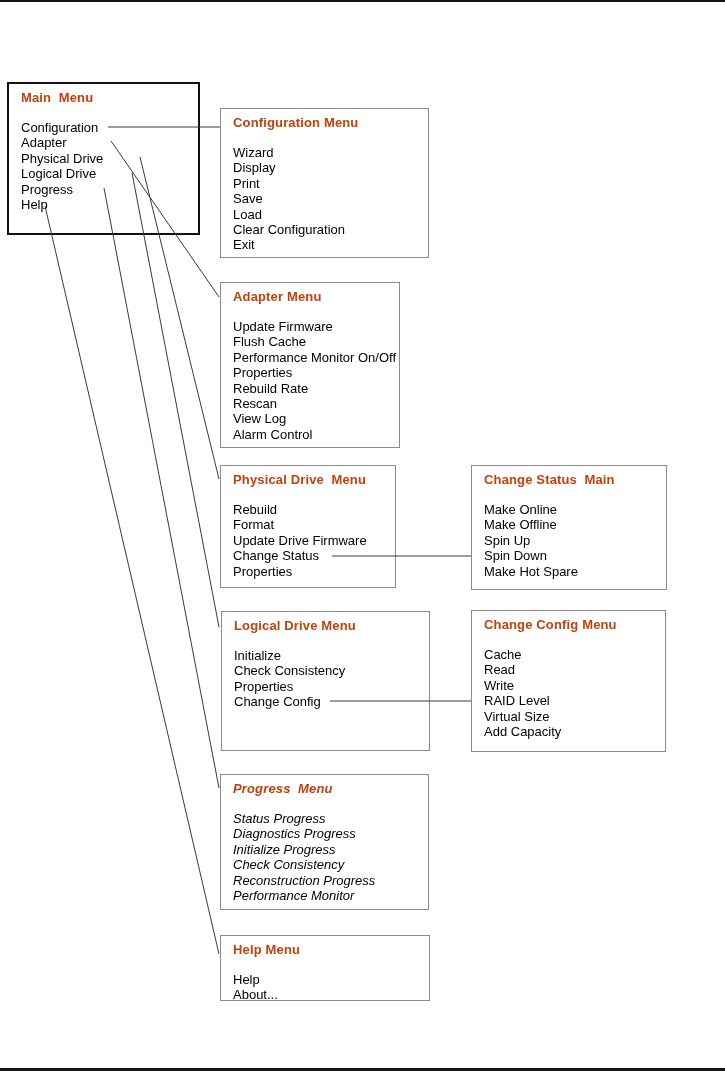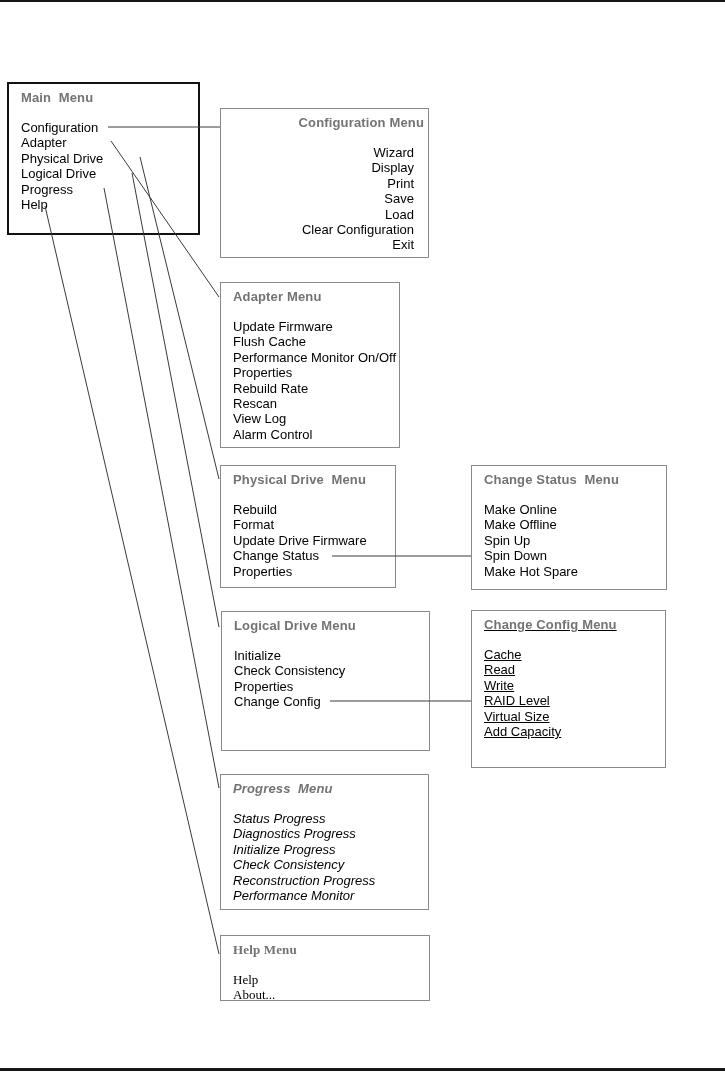--- a/index.html
+++ b/index.html
@@ -33,21 +33,21 @@
   .menu-box.main {
     border: 2px solid #121212;
   }
   .menu-title {
     padding: 6px 4px 0 12px;
     font-size: 13px;
     font-weight: bold;
     line-height: 15px;
     letter-spacing: 0.15px;
     white-space: pre;
-    color: #737373;
+    color: #c2410c;
   }
   .menu-items {
     list-style: none;
     margin: 15px 12px 0 0;
     padding: 0 2px 0 12px;
   }
   .menu-item {
     font-size: 13px;
     line-height: 15.4px;
     white-space: pre;
@@ -87,21 +87,21 @@
   <ul class="menu-items">
       <li class="menu-item">Configuration</li>
       <li class="menu-item">Adapter</li>
       <li class="menu-item">Physical Drive</li>
       <li class="menu-item">Logical Drive</li>
       <li class="menu-item">Progress</li>
       <li class="menu-item">Help</li>
     </ul>
 </div>
 
-<div class="menu-box" style="left:220px; top:108px; width:209px; height:150px;text-align:right;">
+<div class="menu-box" style="left:220px; top:108px; width:209px; height:150px;">
   <div class="menu-title">Configuration Menu</div>
   <ul class="menu-items">
       <li class="menu-item">Wizard</li>
       <li class="menu-item">Display</li>
       <li class="menu-item">Print</li>
       <li class="menu-item">Save</li>
       <li class="menu-item">Load</li>
       <li class="menu-item">Clear Configuration</li>
       <li class="menu-item">Exit</li>
     </ul>
@@ -126,41 +126,41 @@
   <ul class="menu-items">
       <li class="menu-item">Rebuild</li>
       <li class="menu-item">Format</li>
       <li class="menu-item">Update Drive Firmware</li>
       <li class="menu-item">Change Status</li>
       <li class="menu-item">Properties</li>
     </ul>
 </div>
 
 <div class="menu-box" style="left:471px; top:465px; width:196px; height:125px;">
-  <div class="menu-title">Change Status  Menu</div>
+  <div class="menu-title">Change Status  Main</div>
   <ul class="menu-items">
       <li class="menu-item">Make Online</li>
       <li class="menu-item">Make Offline</li>
       <li class="menu-item">Spin Up</li>
       <li class="menu-item">Spin Down</li>
       <li class="menu-item">Make Hot Spare</li>
     </ul>
 </div>
 
 <div class="menu-box" style="left:221px; top:611px; width:209px; height:140px;">
   <div class="menu-title">Logical Drive Menu</div>
   <ul class="menu-items">
       <li class="menu-item">Initialize</li>
       <li class="menu-item">Check Consistency</li>
       <li class="menu-item">Properties</li>
       <li class="menu-item">Change Config</li>
     </ul>
 </div>
 
-<div class="menu-box" style="left:471px; top:610px; width:195px; height:158px;text-decoration:underline;">
+<div class="menu-box" style="left:471px; top:610px; width:195px; height:142px;">
   <div class="menu-title">Change Config Menu</div>
   <ul class="menu-items">
       <li class="menu-item">Cache</li>
       <li class="menu-item">Read</li>
       <li class="menu-item">Write</li>
       <li class="menu-item">RAID Level</li>
       <li class="menu-item">Virtual Size</li>
       <li class="menu-item">Add Capacity</li>
     </ul>
 </div>
@@ -170,19 +170,19 @@
   <ul class="menu-items">
       <li class="menu-item">Status Progress</li>
       <li class="menu-item">Diagnostics Progress</li>
       <li class="menu-item">Initialize Progress</li>
       <li class="menu-item">Check Consistency</li>
       <li class="menu-item">Reconstruction Progress</li>
       <li class="menu-item">Performance Monitor</li>
     </ul>
 </div>
 
-<div class="menu-box" style="left:220px; top:935px; width:210px; height:66px;font-family:Liberation Serif, serif;">
+<div class="menu-box" style="left:220px; top:935px; width:210px; height:66px;">
   <div class="menu-title">Help Menu</div>
   <ul class="menu-items">
       <li class="menu-item">Help</li>
       <li class="menu-item">About...</li>
     </ul>
 </div>
 
 </body></html>

